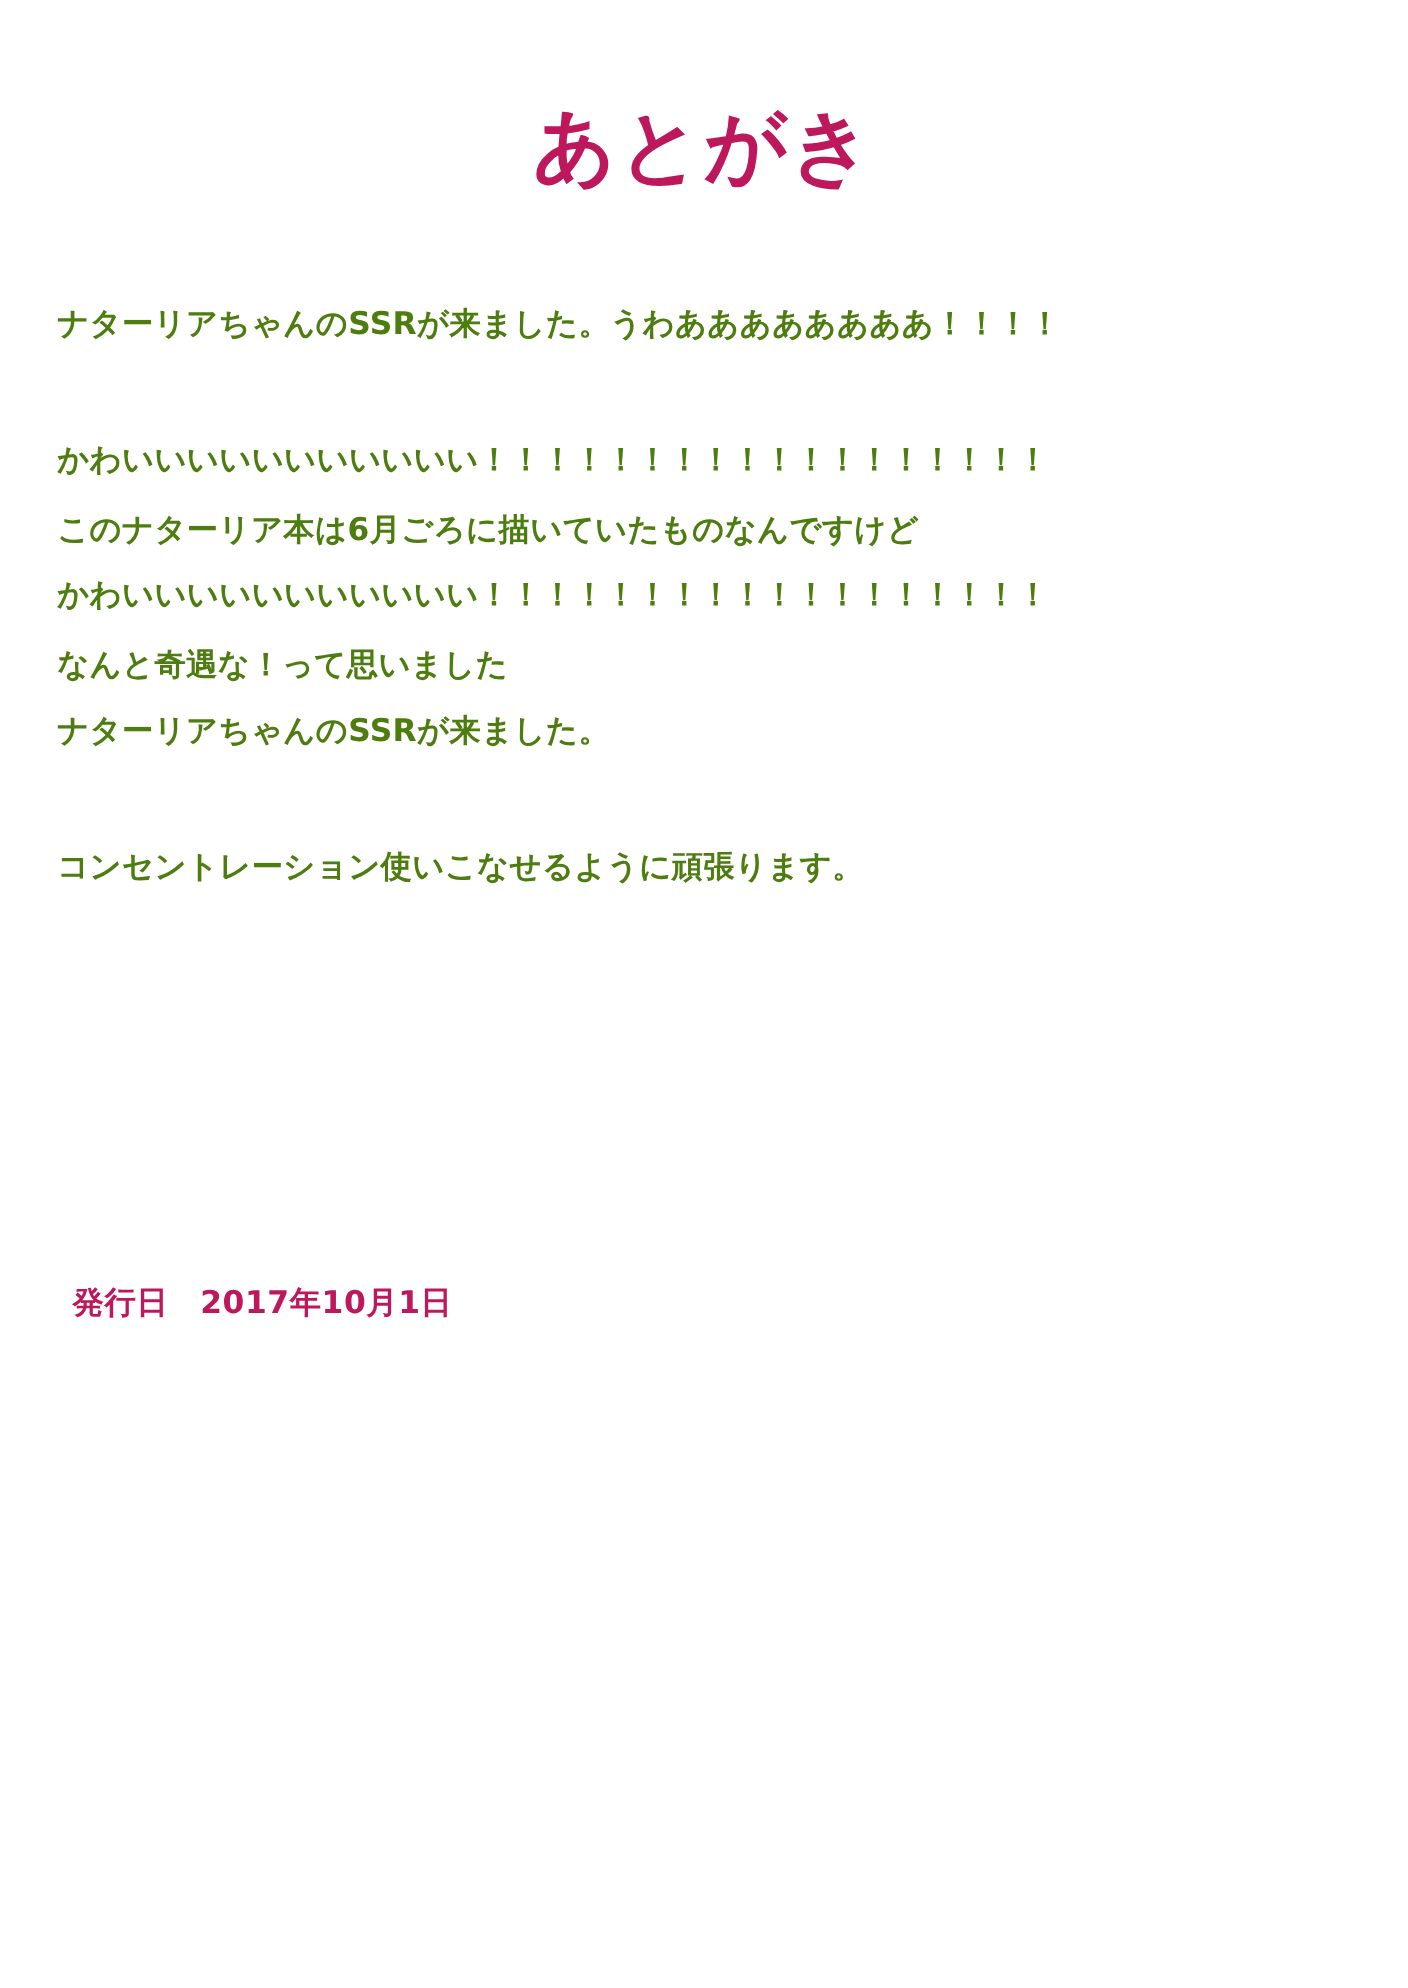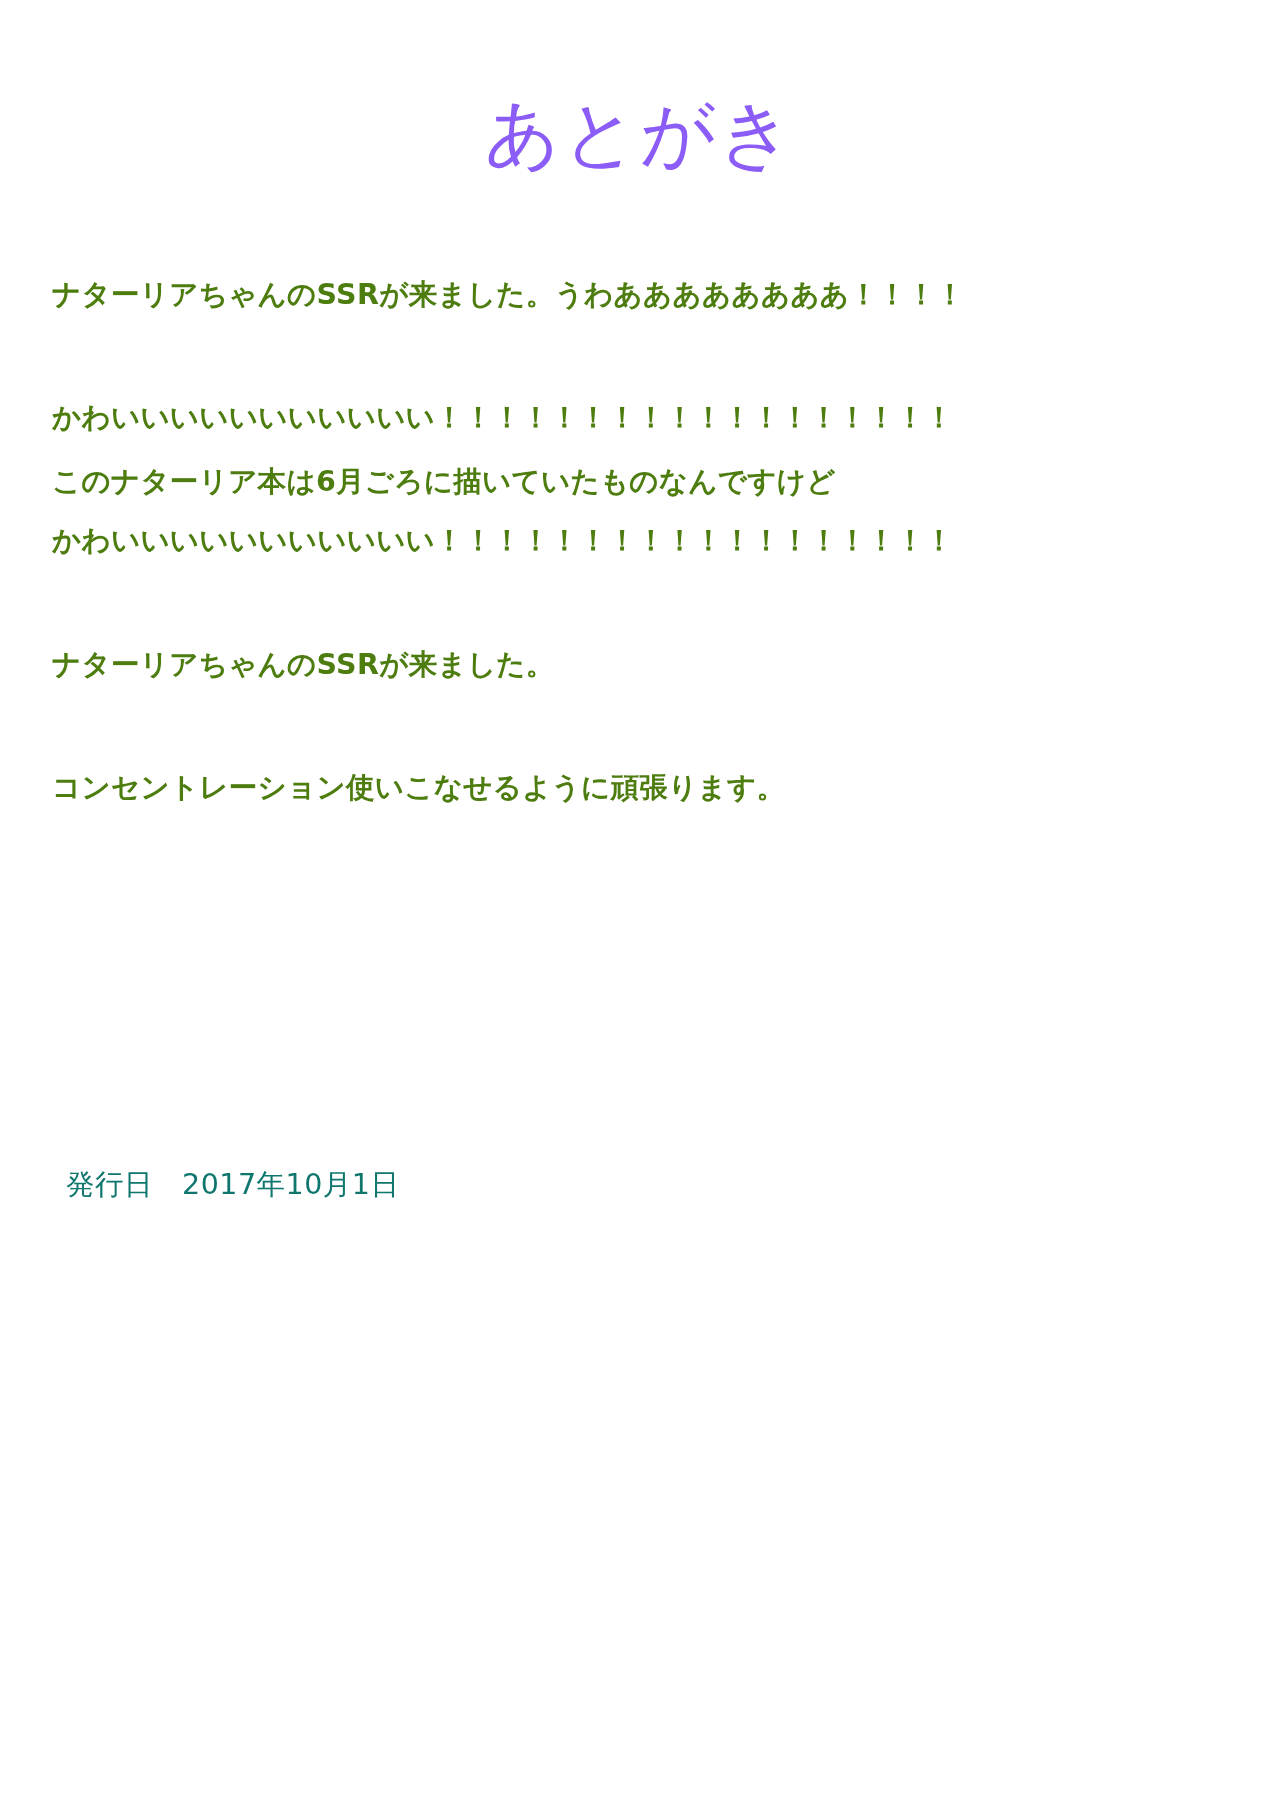--- a/index.html
+++ b/index.html
@@ -26,23 +26,23 @@
 
   
   .title {
     position: absolute;
     top: 46px;
     left: 0;
     width: 1280px;
     text-align: center;
     font-size: 74px;
     line-height: 1.0;
-    font-weight: 400;
+    font-weight: 700;
     letter-spacing: 2px;
-    color: #8b5cf6;
+    color: #be185d;
     white-space: nowrap;
   }
 
   
   .body-block {
     position: absolute;
     left: 52px;
     font-size: 28.5px;
     line-height: 41px;
     font-weight: 600;
@@ -56,41 +56,42 @@
 
   .body-line { display: block; white-space: pre; }
 
   
   .pubdate {
     position: absolute;
     left: 66px;
     top: 1165px;
     font-size: 28.5px;
     line-height: 40px;
-    font-weight: 400;
+    font-weight: 700;
     letter-spacing: 0.5px;
-    color: #0f766e;
+    color: #be185d;
     white-space: pre;
   }
 </style>
 </head>
 <body style="background: rgb(255, 255, 255); color: rgb(0, 0, 0);">
 
 <div class="page">
 
   <h1 class="title">あとがき</h1>
 
   <div class="body-block block-1">
     <span class="body-line">ナターリアちゃんのSSRが来ました。うわああああああああ！！！！</span>
     <span class="body-line">かわいいいいいいいいいいい！！！！！！！！！！！！！！！！！！</span>
     <span class="body-line">かわいいいいいいいいいいい！！！！！！！！！！！！！！！！！！</span>
   </div>
 
   <div class="body-block block-2">
     <span class="body-line">このナターリア本は6月ごろに描いていたものなんですけど</span>
+    <span class="body-line">なんと奇遇な！って思いました</span>
   </div>
 
   <div class="body-block block-3">
     <span class="body-line">ナターリアちゃんのSSRが来ました。</span>
     <span class="body-line">コンセントレーション使いこなせるように頑張ります。</span>
   </div>
 
   <div class="pubdate">発行日　2017年10月1日</div>
 
 </div>

